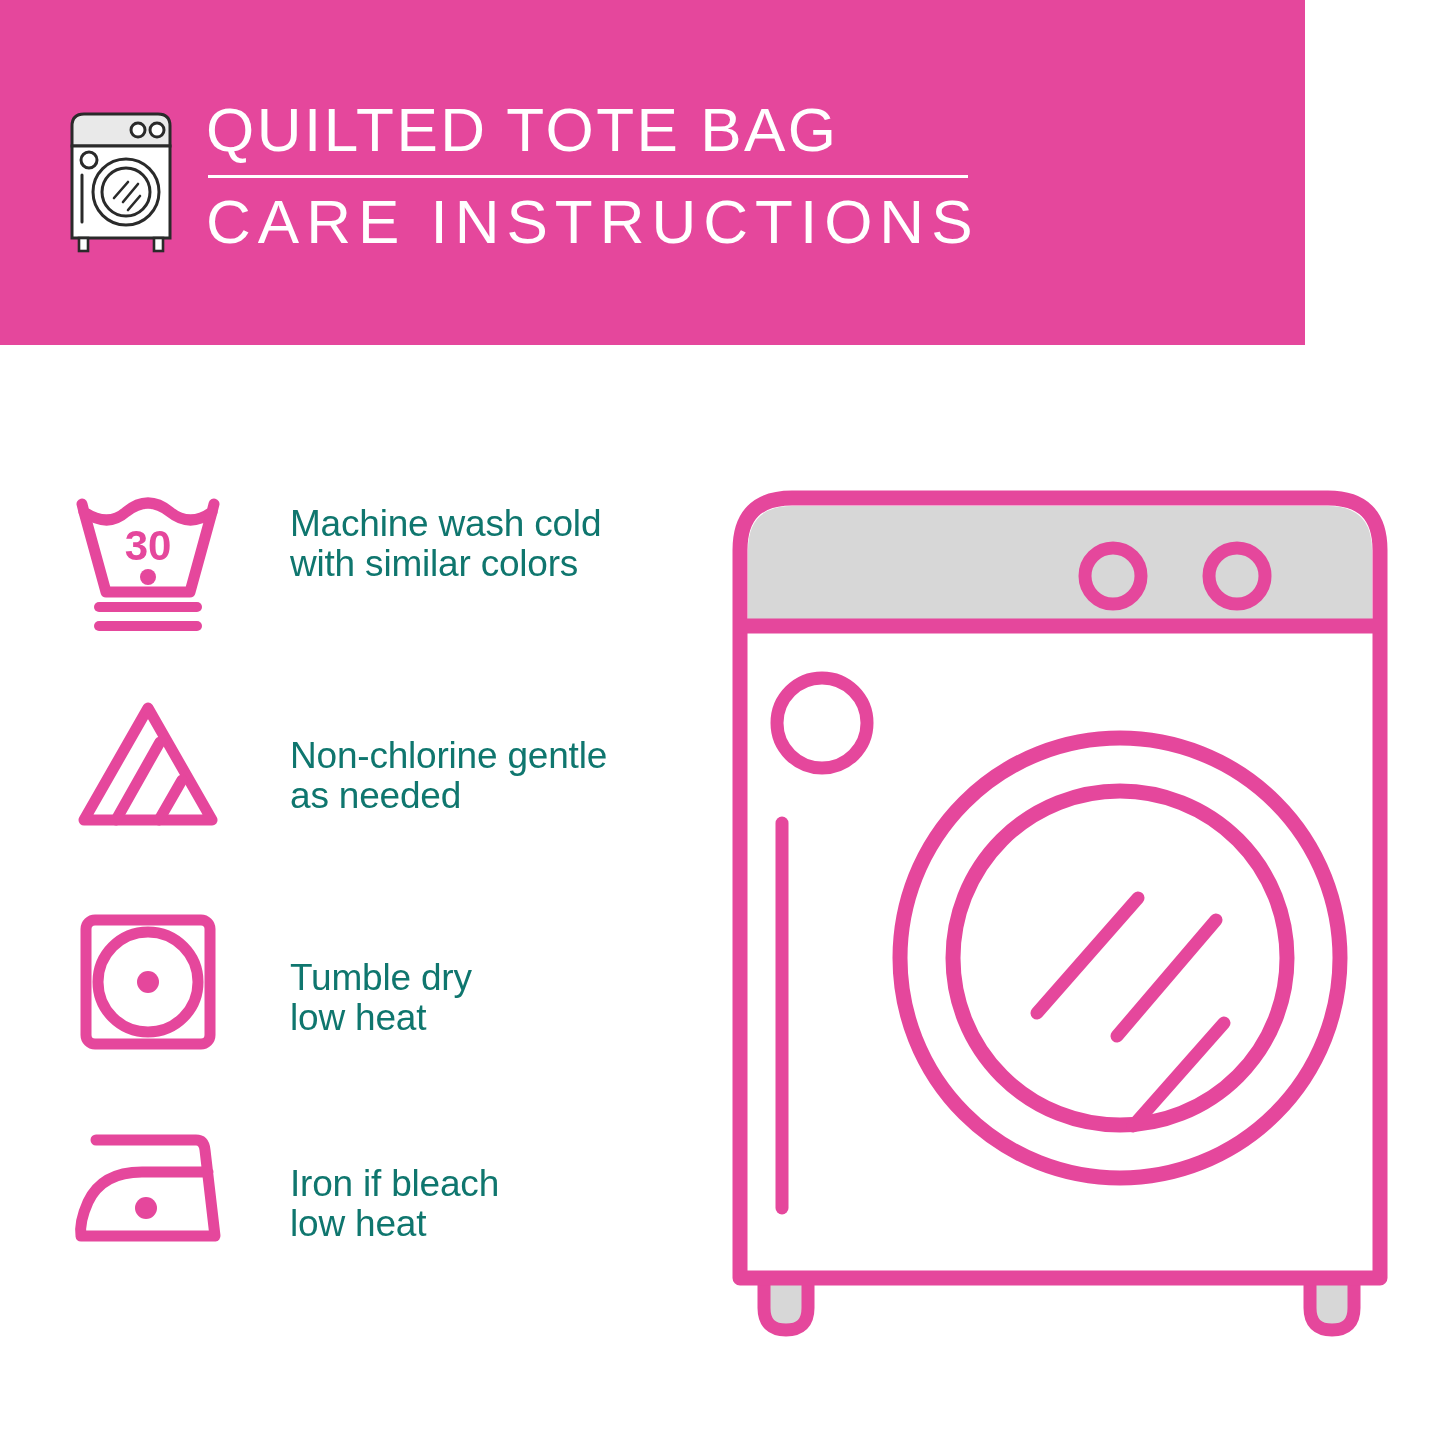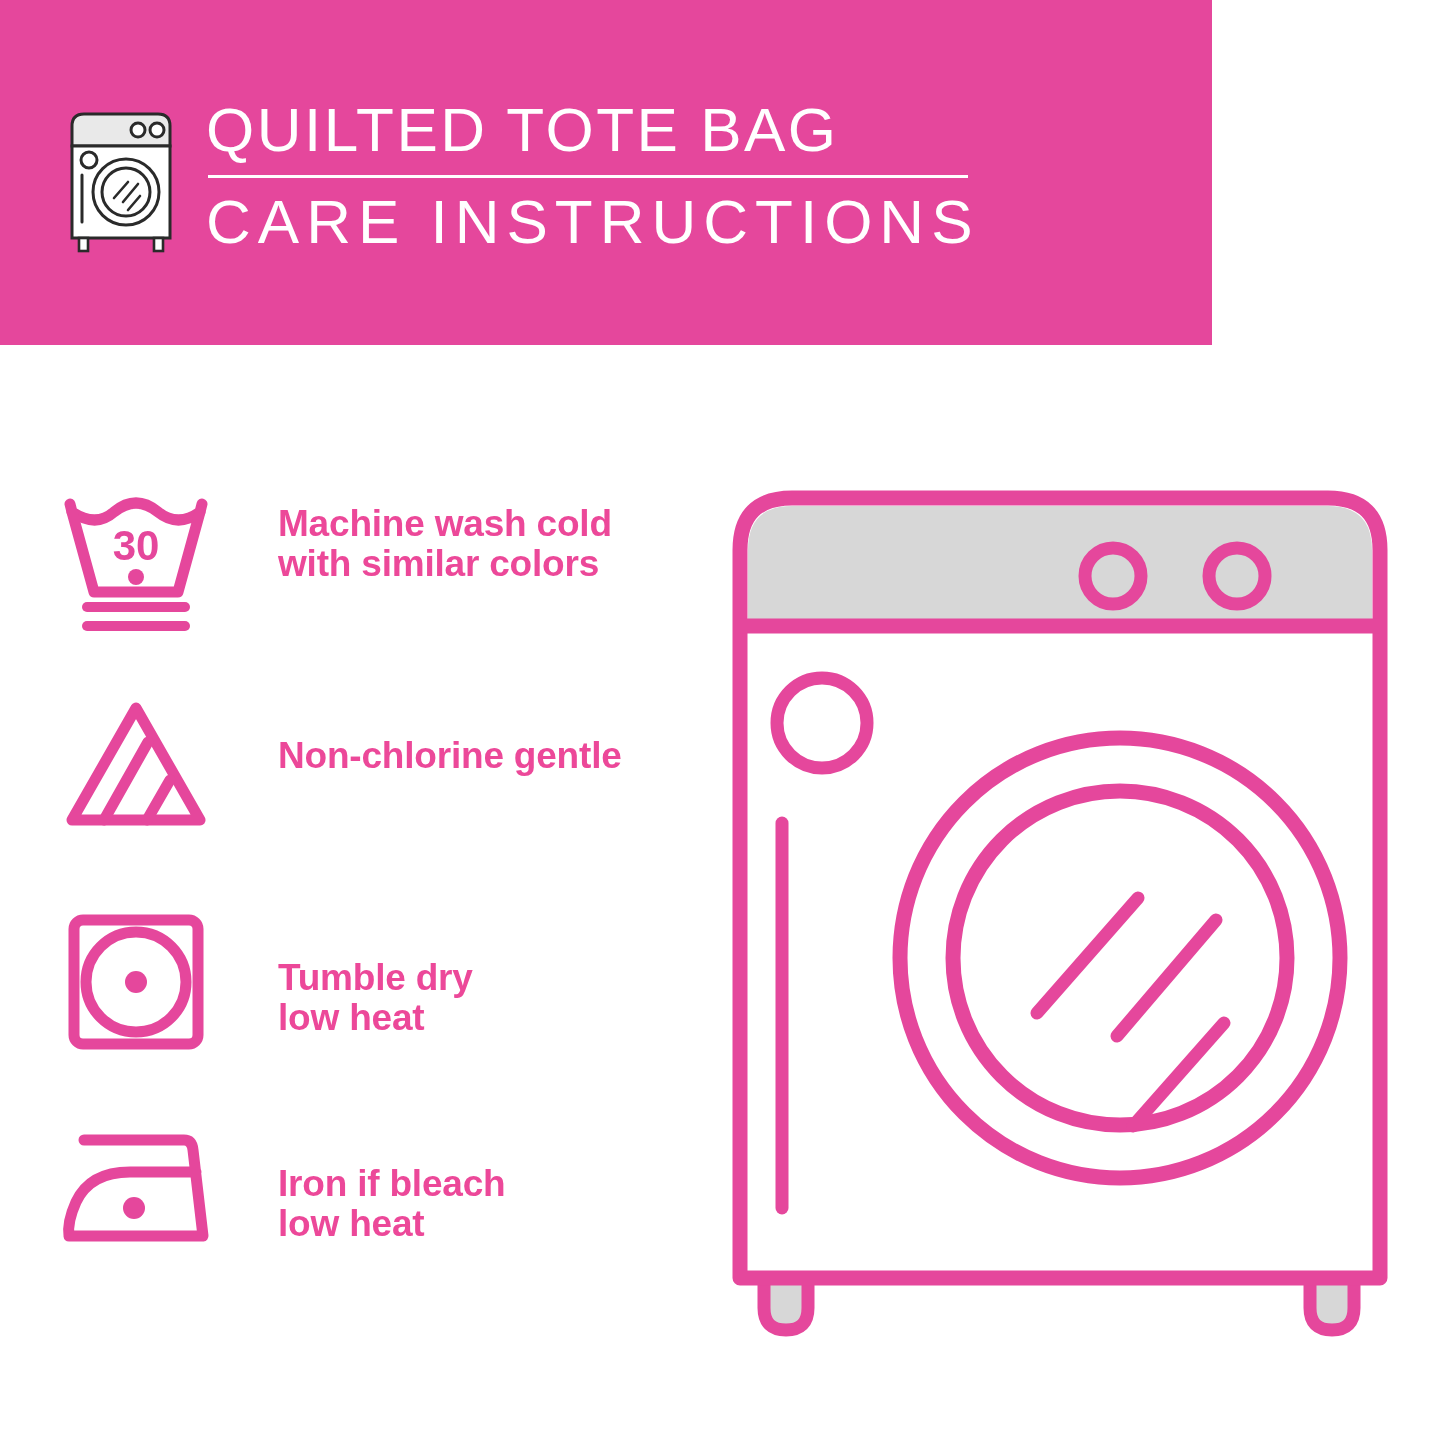--- a/index.html
+++ b/index.html
@@ -7,21 +7,21 @@
     width: 1445px; height: 1445px;
     background: #ffffff;
     font-family: "Liberation Sans", sans-serif;
     overflow: hidden;
   }
   .page { position: relative; width: 1445px; height: 1445px; background: #ffffff; }
 
   
   .header-band {
     position: absolute; left: 0; top: 0;
-    width: 1212px; height: 345px;
+    width: 1305px; height: 345px;
     background: #e5479c;
   }
   .header-inner {
     position: absolute; left: 58px; top: 98px;
     display: flex; align-items: flex-start; gap: 22px;
   }
   .header-machine-icon { width: 126px; height: 152px; flex: 0 0 auto; margin-top: 4px; }
   .header-text-block { display: flex; flex-direction: column; }
   .title-main {
     color: #ffffff;
@@ -41,39 +41,39 @@
     font-size: 62px;
     font-weight: 400;
     letter-spacing: 7px;
     line-height: 1.02;
     white-space: nowrap;
   }
 
   
   .care-list {
     position: absolute;
-    left: 46px; top: 482px;
+    left: 58px; top: 482px;
     width: 640px;
   }
   .care-row {
     display: flex;
     align-items: flex-start;
     height: 212px;
   }
   .care-symbol {
     width: 180px; height: 160px;
     flex: 0 0 auto;
     display: flex; align-items: flex-start; justify-content: center;
   }
   .care-symbol svg { display: block; }
   .care-text {
     padding-left: 52px;
-    color: #ec4899;
+    color: #0f766e;
     font-size: 37px;
-    font-weight: 700;
+    font-weight: 400;
     line-height: 1.09;
     letter-spacing: -0.2px;
   }
   .care-text .ln { display: block; white-space: nowrap; }
   .row-wash .care-text { padding-top: 22px; }
   .row-bleach .care-text { padding-top: 42px; }
   .row-dry .care-text { padding-top: 52px; }
   .row-iron .care-text { padding-top: 46px; }
 
   
@@ -153,20 +153,21 @@
         <svg width="180" height="158" viewBox="0 0 180 158" xmlns="http://www.w3.org/2000/svg">
           <g fill="none" stroke="#e5479c" stroke-width="11" stroke-linecap="round" stroke-linejoin="round">
             <path d="M90 14 L154 126 L26 126 Z"></path>
             <line x1="102" y1="48" x2="58" y2="126"></line>
             <line x1="124" y1="86" x2="101" y2="126"></line>
           </g>
         </svg>
       </div>
       <div class="care-text">
         <span class="ln">Non-chlorine gentle</span>
+        <span class="ln">as needed</span>
       </div>
     </div>
 
     <div class="care-row row-dry">
       <div class="care-symbol">
         <svg width="180" height="158" viewBox="0 0 180 158" xmlns="http://www.w3.org/2000/svg">
           <rect x="28" y="14" width="124" height="124" rx="9" fill="none" stroke="#e5479c" stroke-width="11"></rect>
           <circle cx="90" cy="76" r="50" fill="none" stroke="#e5479c" stroke-width="11"></circle>
           <circle cx="90" cy="76" r="11" fill="#e5479c"></circle>
         </svg>

